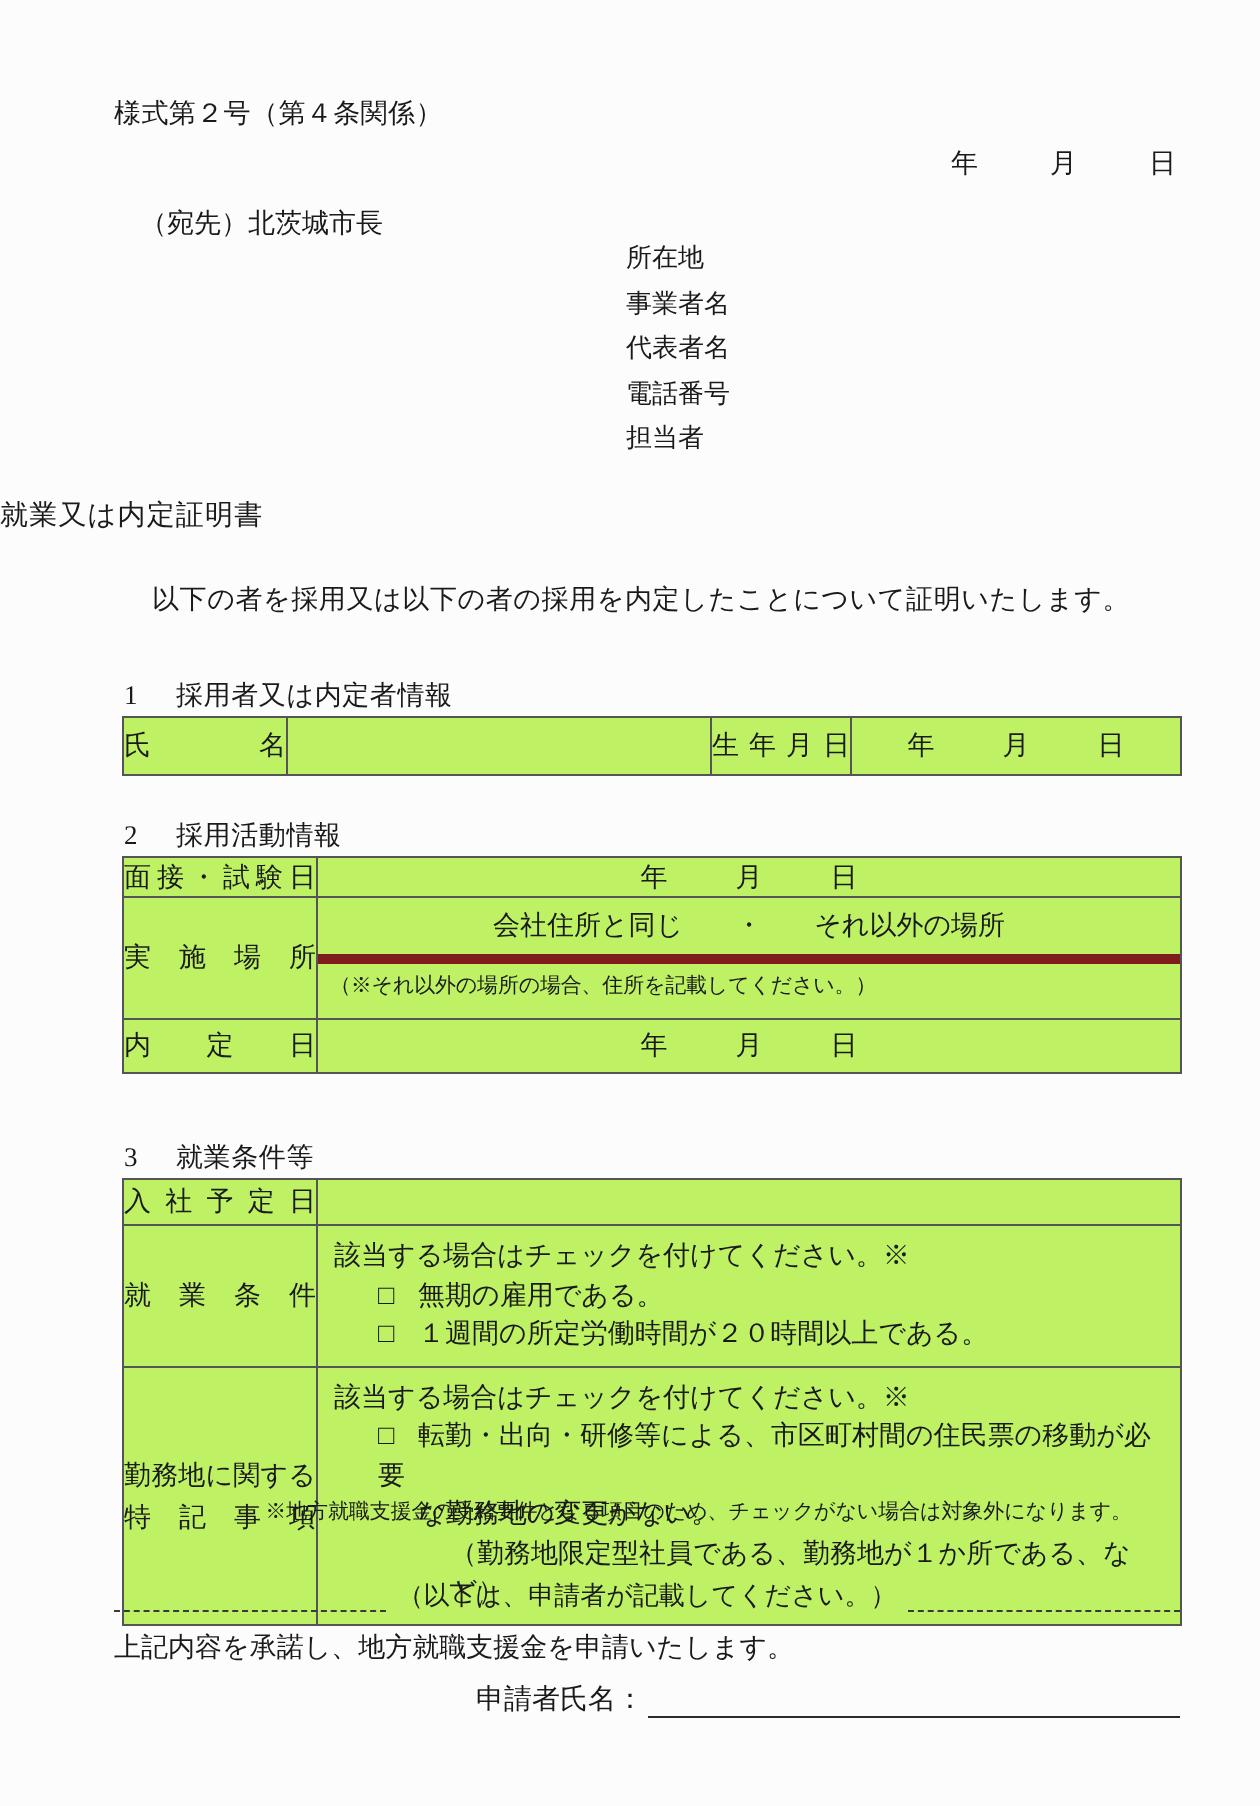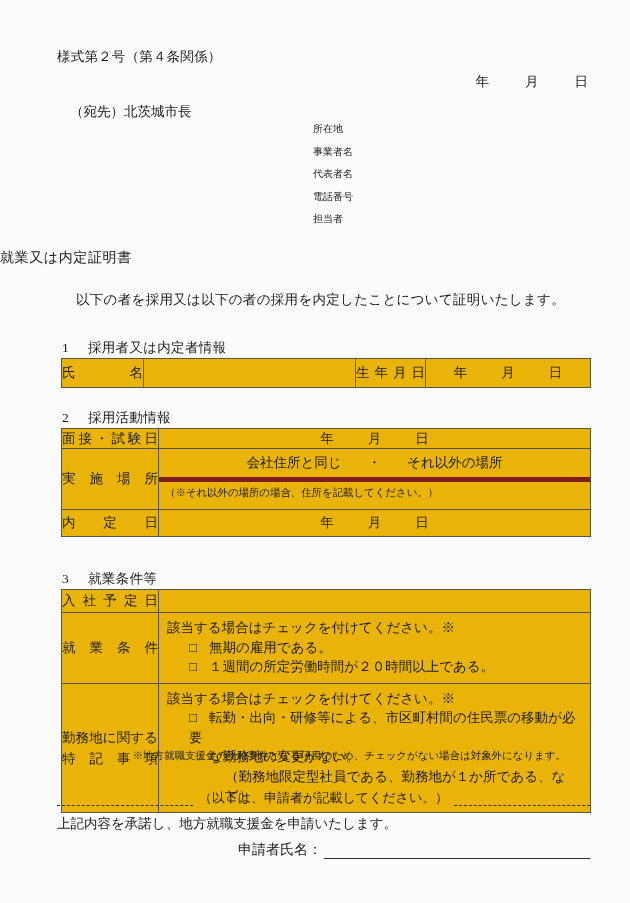--- a/index.html
+++ b/index.html
@@ -49,21 +49,21 @@
     left: 70px;
     top: 103px;
     font-size: 13.5px;
   }
 
   .company-block {
     position: absolute;
     left: 313px;
     top: 118px;
     line-height: 22.5px;
-    font-size: 10px;
+    font-size: 13px;
     font-family: Liberation Serif, serif;
   }
 
   .doc-title {
     position: absolute;
     left: 0; right: 0;
     top: 249px;
     text-align: left;
     font-size: 14px;
     letter-spacing: .6px;
@@ -89,21 +89,21 @@
   table.form {
     position: absolute;
     border-collapse: collapse;
     table-layout: fixed;
     font-size: 13.5px;
   }
   table.form td {
     border: 1px solid #555;
     padding: 0;
     vertical-align: middle;
-    background: #eab308;
+    background: #bef264;
     margin-top: 20px;
   }
   td.label {
     text-align: center;
     padding: 0 8px;
   }
   td.label .spread {
     display: block;
     text-align: justify;
     text-align-last: justify;

